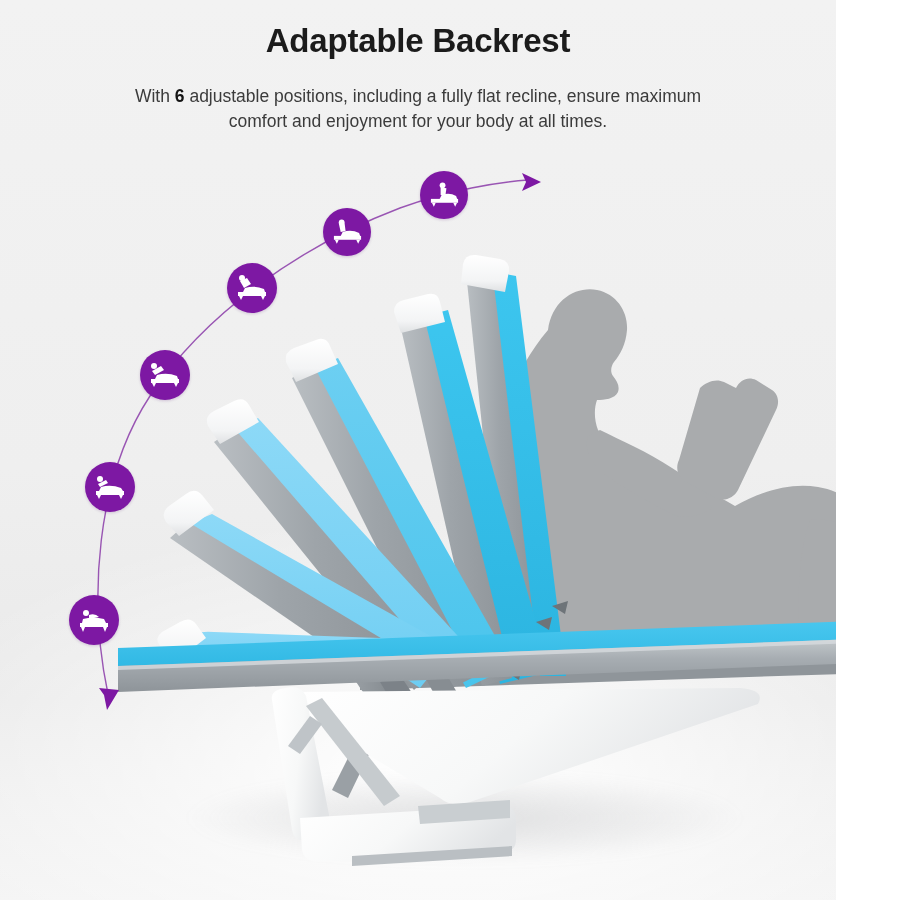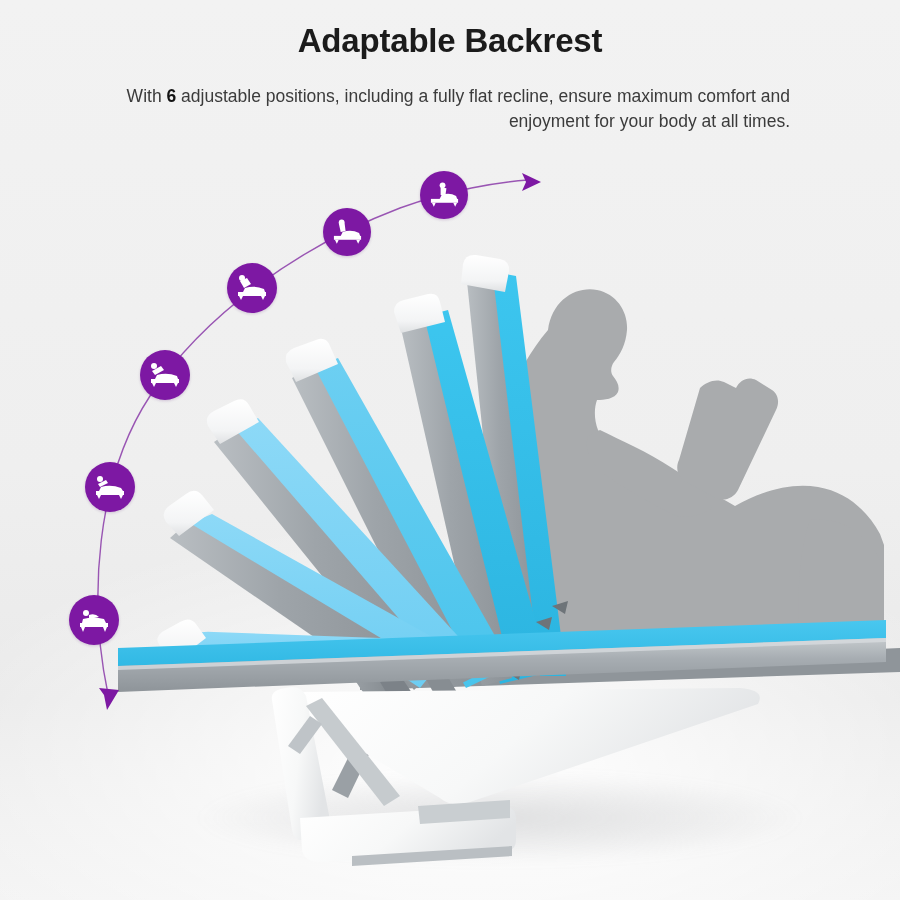--- a/index.html
+++ b/index.html
@@ -2,21 +2,21 @@
 <html><head>
 <meta charset="utf-8">
 <style>
   html, body {
     margin: 0;
     padding: 0;
     background: #ffffff;
   }
   #stage {
     position: relative;
-    width: 900px;
+    width: 836px;
     height: 900px;
     overflow: hidden;
     background: #14b8a6;
     font-family: "Liberation Sans", sans-serif;
   }
   
   .bg-base {
     position: absolute;
     inset: 0;
     background:
@@ -40,21 +40,21 @@
     text-align: center;
     font-size: 33px;
     font-weight: bold;
     letter-spacing: -0.2px;
     color: #1b1b1b;
   }
   .subhead {
     position: absolute;
     left: 110px; right: 110px;
     top: 84px;
-    text-align: right;
+    text-align: center;
     font-size: 17.5px;
     line-height: 25px;
     color: #3b3b3b;
   }
   .subhead b { font-weight: bold; color: #141414; }
 
   
   svg.art {
     position: absolute;
     inset: 0;

